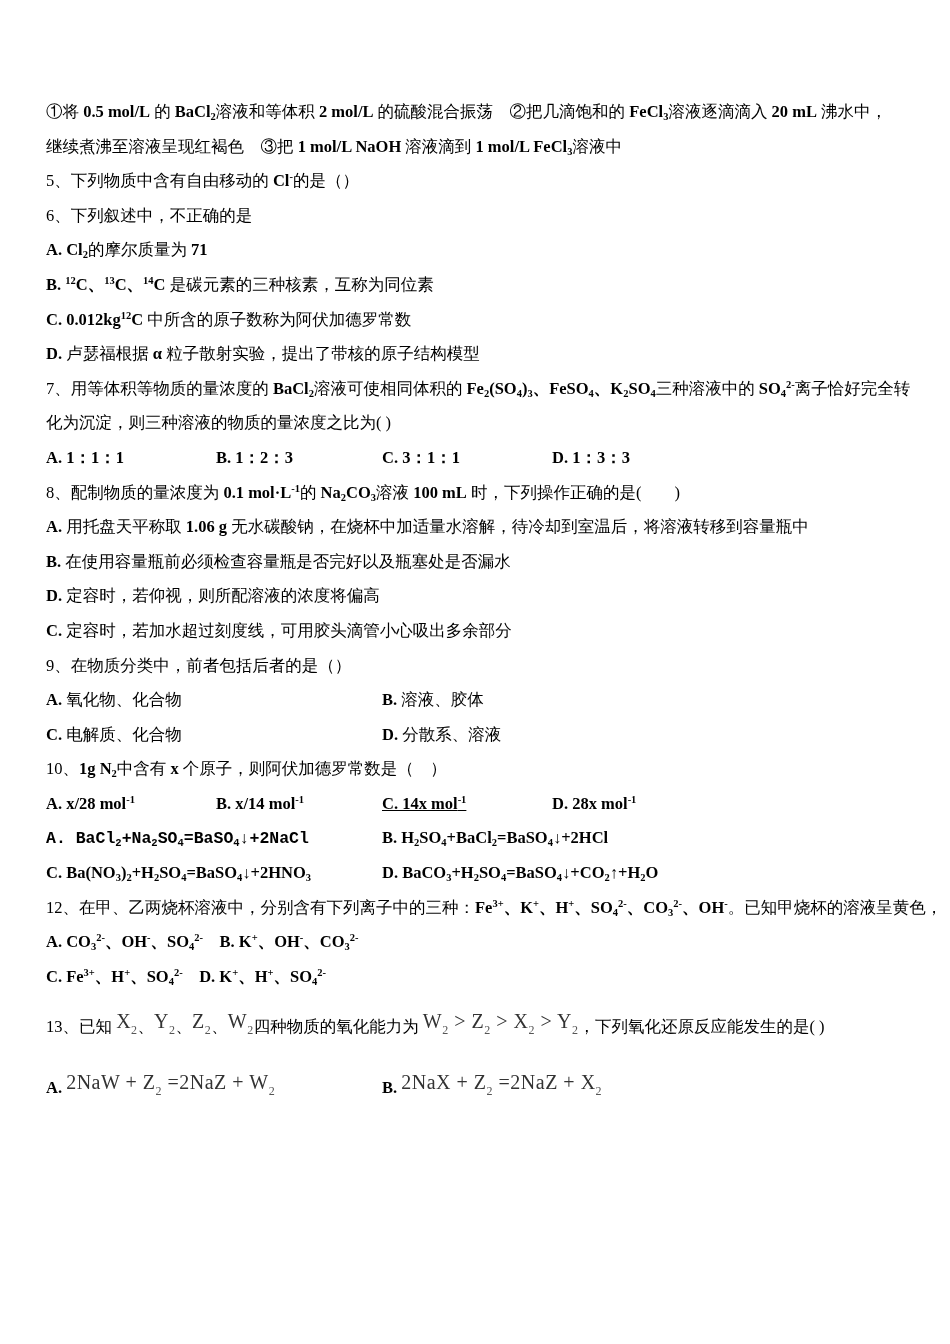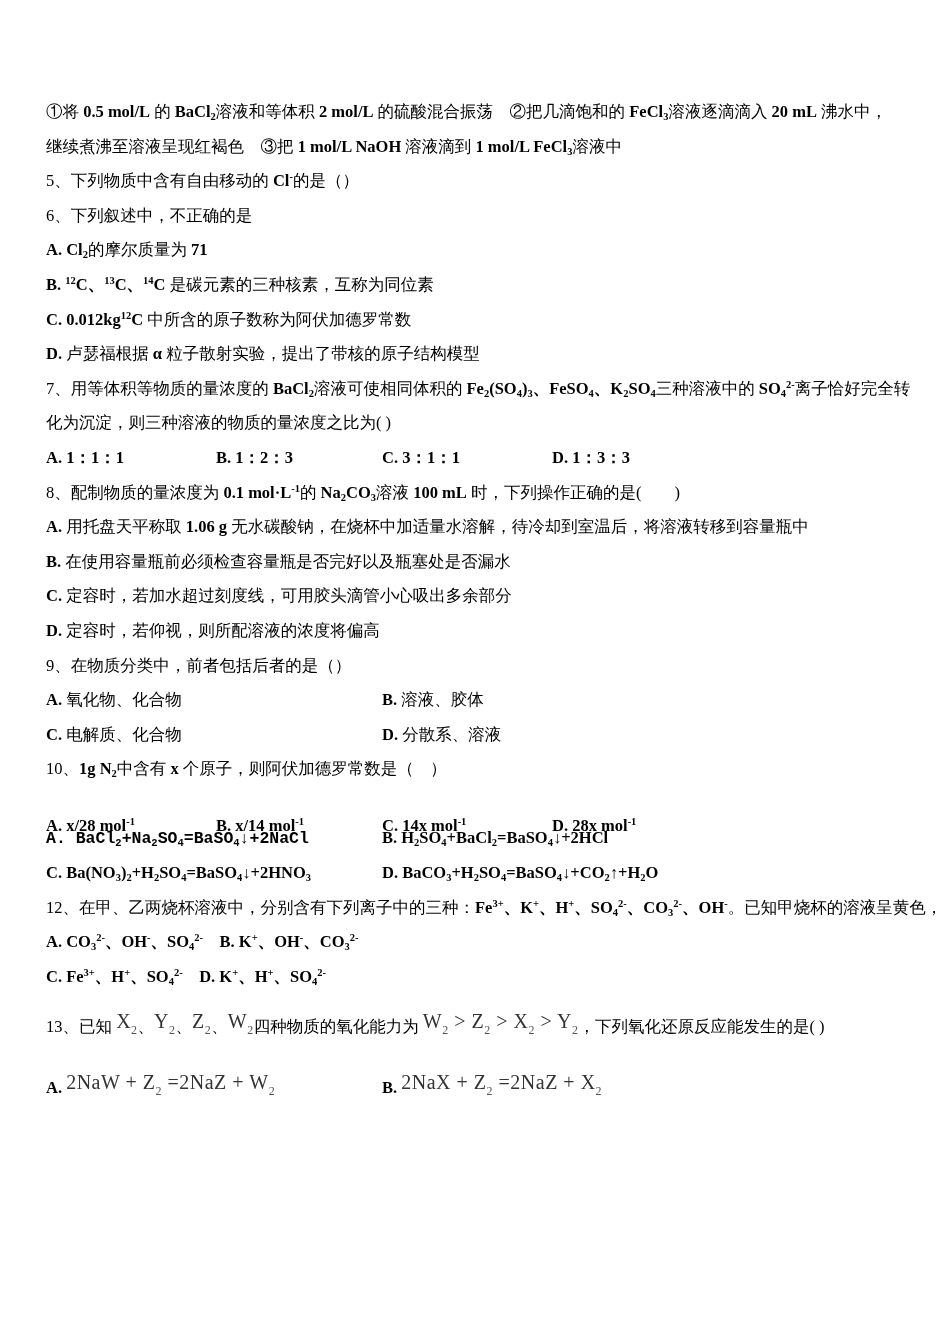--- a/index.html
+++ b/index.html
@@ -44,27 +44,27 @@
     <div class="line"><b>A. Cl<sub>2</sub></b>的摩尔质量为 <b>71</b></div>
     <div class="line"><b>B. <sup>12</sup>C、<sup>13</sup>C、<sup>14</sup>C</b> 是碳元素的三种核素，互称为同位素</div>
     <div class="line"><b>C. 0.012kg<sup>12</sup>C</b> 中所含的原子数称为阿伏加德罗常数</div>
     <div class="line"><b>D.</b> 卢瑟福根据 <b>α</b> 粒子散射实验，提出了带核的原子结构模型</div>
     <div class="line">7、用等体积等物质的量浓度的 <b>BaCl<sub>2</sub></b>溶液可使相同体积的 <b>Fe<sub>2</sub>(SO<sub>4</sub>)<sub>3</sub>、FeSO<sub>4</sub>、K<sub>2</sub>SO<sub>4</sub></b>三种溶液中的 <b>SO<sub>4</sub><sup>2-</sup></b>离子恰好完全转</div>
     <div class="line">化为沉淀，则三种溶液的物质的量浓度之比为( )</div>
     <div class="line"><span class="col" style="width: 170px;"><b>A. 1：1：1</b></span><span class="col" style="width: 166px;"><b>B. 1：2：3</b></span><span class="col" style="width: 170px;"><b>C. 3：1：1</b></span><span class="col"><b>D. 1：3：3</b></span></div>
     <div class="line">8、配制物质的量浓度为 <b>0.1 mol·L<sup>-1</sup></b>的 <b>Na<sub>2</sub>CO<sub>3</sub></b>溶液 <b>100 mL</b> 时，下列操作正确的是(　　)</div>
     <div class="line"><b>A.</b> 用托盘天平称取 <b>1.06 g</b> 无水碳酸钠，在烧杯中加适量水溶解，待冷却到室温后，将溶液转移到容量瓶中</div>
     <div class="line"><b>B.</b> 在使用容量瓶前必须检查容量瓶是否完好以及瓶塞处是否漏水</div>
+    <div class="line"><b>D.</b> 定容时，若仰视，则所配溶液的浓度将偏高</div>
     <div class="line"><b>C.</b> 定容时，若加水超过刻度线，可用胶头滴管小心吸出多余部分</div>
-    <div class="line"><b>D.</b> 定容时，若仰视，则所配溶液的浓度将偏高</div>
     <div class="line">9、在物质分类中，前者包括后者的是（）</div>
     <div class="line"><span class="col" style="width: 336px;"><b>A.</b> 氧化物、化合物</span><span class="col"><b>B.</b> 溶液、胶体</span></div>
     <div class="line"><span class="col" style="width: 336px;"><b>C.</b> 电解质、化合物</span><span class="col"><b>D.</b> 分散系、溶液</span></div>
     <div class="line">10、<b>1g N<sub>2</sub></b>中含有 <b>x</b> 个原子，则阿伏加德罗常数是（　）</div>
-    <div class="line"><span class="col" style="width: 170px; margin-top: 22px;"><b>A. x/28 mol<sup>-1</sup></b></span><span class="col" style="width: 166px;"><b>B. x/14 mol<sup>-1</sup></b></span><span class="col" style="width: 170px;"><b>C. 14x mol<sup>-1</sup></b></span><span class="col"><b>D. 28x mol<sup>-1</sup></b></span></div>
+    <div class="line"><span class="col" style="width: 170px;"><b>A. x/28 mol<sup>-1</sup></b></span><span class="col" style="width: 166px;"><b>B. x/14 mol<sup>-1</sup></b></span><span class="col" style="width: 170px; text-decoration: underline;"><b>C. 14x mol<sup>-1</sup></b></span><span class="col"><b>D. 28x mol<sup>-1</sup></b></span></div>
     <div class="line"><span class="col" style="width: 336px; font-family: Liberation Mono, monospace;"><b>A. BaCl<sub>2</sub>+Na<sub>2</sub>SO<sub>4</sub>=BaSO<sub>4</sub>↓+2NaCl</b></span><span class="col"><b>B. H<sub>2</sub>SO<sub>4</sub>+BaCl<sub>2</sub>=BaSO<sub>4</sub>↓+2HCl</b></span></div>
     <div class="line"><span class="col" style="width: 336px;"><b>C. Ba(NO<sub>3</sub>)<sub>2</sub>+H<sub>2</sub>SO<sub>4</sub>=BaSO<sub>4</sub>↓+2HNO<sub>3</sub></b></span><span class="col"><b>D. BaCO<sub>3</sub>+H<sub>2</sub>SO<sub>4</sub>=BaSO<sub>4</sub>↓+CO<sub>2</sub>↑+H<sub>2</sub>O</b></span></div>
     <div class="line">12、在甲、乙两烧杯溶液中，分别含有下列离子中的三种：<b>Fe<sup>3+</sup>、K<sup>+</sup>、H<sup>+</sup>、SO<sub>4</sub><sup>2-</sup>、CO<sub>3</sub><sup>2-</sup>、OH<sup>-</sup></b>。已知甲烧杯的溶液呈黄色，</div>
     <div class="line"><b>A. CO<sub>3</sub><sup>2-</sup>、OH<sup>-</sup>、SO<sub>4</sub><sup>2-</sup></b>　<b>B. K<sup>+</sup>、OH<sup>-</sup>、CO<sub>3</sub><sup>2-</sup></b></div>
     <div class="line"><b>C. Fe<sup>3+</sup>、H<sup>+</sup>、SO<sub>4</sub><sup>2-</sup></b>　<b>D. K<sup>+</sup>、H<sup>+</sup>、SO<sub>4</sub><sup>2-</sup></b></div>
     <div class="line gap-before-sm">13、已知 <span class="formula">X<sub>2</sub></span>、<span class="formula">Y<sub>2</sub></span>、<span class="formula">Z<sub>2</sub></span>、<span class="formula">W<sub>2</sub></span>四种物质的氧化能力为 <span class="formula">W<sub>2</sub> &gt; Z<sub>2</sub> &gt; X<sub>2</sub> &gt; Y<sub>2</sub></span>，下列氧化还原反应能发生的是( )</div>
     <div class="line gap-before-lg"><span class="col" style="width: 336px;"><b>A.</b> <span class="formula">2NaW + Z<sub>2</sub> =2NaZ + W<sub>2</sub></span></span><span class="col"><b>B.</b> <span class="formula">2NaX + Z<sub>2</sub> =2NaZ + X<sub>2</sub></span></span></div>
   </div>
 
 </body></html>

